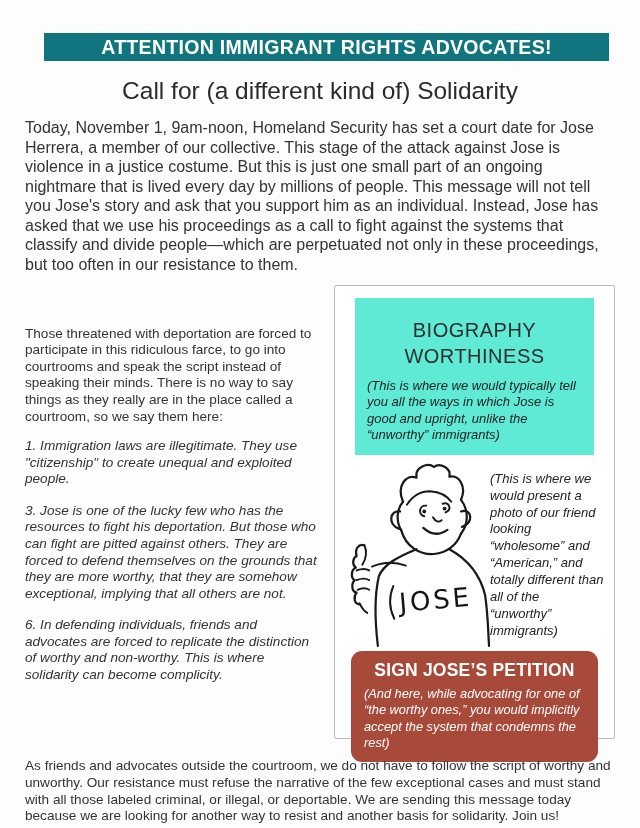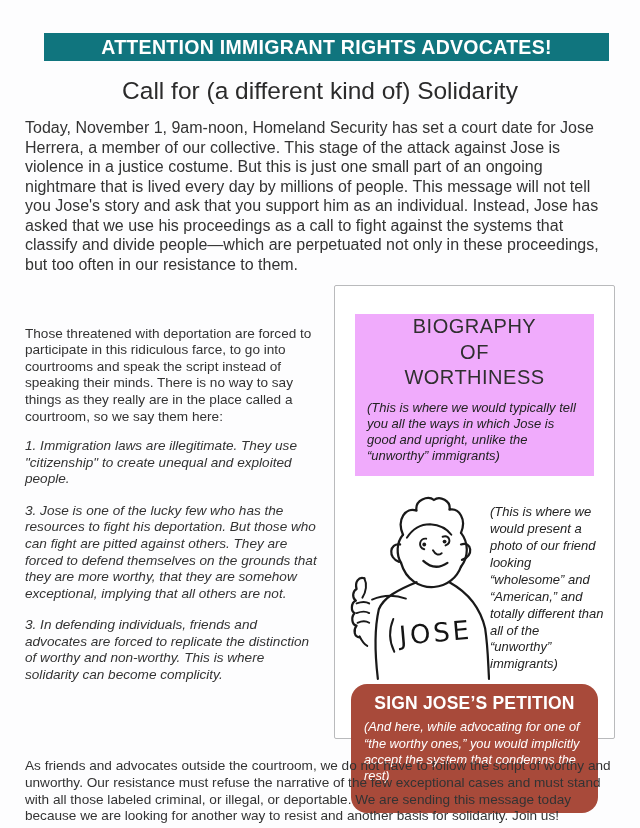--- a/index.html
+++ b/index.html
@@ -31,35 +31,35 @@
   .left-col .pt{font-style:italic;margin:0 0 15px;}
   .box{
     margin-left:auto;
     width:281px;height:454px;
     box-sizing:border-box;
     border:1px solid #b9babc;border-radius:2px;
     background:#ffffff;
     padding:12px 10px 0;
   }
   .bio{
-    background:#f0abfc;
-    margin:16px 10px;
-    padding:0 12px 12px;
+    background:#5eead4;
+    margin:0 10px;
+    padding:20px 12px 12px;
   }
   .bio-title{font-size:20px;line-height:1.28;text-align:center;color:#2f2f2f;letter-spacing:.5px;}
   .bio-title span{display:block;}
   .bio-note{margin:9px 0 0;font-style:italic;font-size:13px;line-height:1.24;color:#222;}
   .cartoon-row{display:flex;margin-top:4px;}
   .cartoon{flex:none;}
   .photo-note{margin:12px 0 0;font-style:italic;font-size:13px;line-height:1.3;color:#222;flex:1;}
   .btn{
     background:#a84a3a;
-    border-radius:16px;
+    border-radius:11px;
     margin:2px 6px 0;
-    padding:9px 13px 28px;
+    padding:9px 13px 11px;
     cursor:pointer;
   }
   .btn-title{color:#ffffff;font-weight:bold;font-size:17.5px;text-align:center;letter-spacing:.2px;}
   .btn-note{color:#ffffff;font-style:italic;font-size:12.8px;line-height:1.28;margin:5px 0 0;}
   .outro{margin:19px 25px 0;font-size:13.6px;line-height:1.23;}
   .sig{margin:17px 25px 0;font-size:13.6px;}
   .stroke{fill:none;stroke:#191919;stroke-width:2.3;stroke-linecap:round;stroke-linejoin:round;}
   .thin{stroke-width:2;}
   .jose-label{font-family:"DejaVu Sans",sans-serif;font-size:27px;letter-spacing:3px;fill:#141414;}
 </style>
@@ -75,29 +75,28 @@
   <h1 class="title">Call for (a different kind of) Solidarity</h1>
 
   <p class="intro">Today, November 1, 9am-noon, Homeland Security has set a court date for Jose Herrera, a member of our collective. This stage of the attack against Jose is violence in a justice costume. But this is just one small part of an ongoing nightmare that is lived every day by millions of people. This message will not tell you Jose's story and ask that you support him as an individual. Instead, Jose has asked that we use his proceedings as a call to fight against the systems that classify and divide people—which are perpetuated not only in these proceedings, but too often in our resistance to them.</p>
 
   <div class="cols">
 
     <div class="left-col">
       <p class="lead">Those threatened with deportation are forced to participate in this ridiculous farce, to go into court­rooms and speak the script instead of speaking their minds. There is no way to say things as they really are in the place called a courtroom,  so we say them here:</p>
       <p class="pt">1. Immigration laws are illegitimate. They use "citizenship" to create unequal and exploited people.</p>
       <p class="pt">3. Jose is one of the lucky few who has the resources to fight his deportation. But those who can fight are pitted against others. They are forced to defend themselves on the grounds that they are more worthy, that they are somehow exceptional, implying that all others are not.</p>
-      <p class="pt">3. In defending individuals, friends and advocates are forced to replicate the distinction of worthy and non-worthy. This is where solidarity can become complicity.</p>
+      <p class="pt">6. In defending individuals, friends and advocates are forced to replicate the distinction of worthy and non-worthy. This is where solidarity can become complicity.</p>
     </div>
 
     <div class="box">
 
       <div class="bio">
         <div class="bio-title">
           <span>BIOGRAPHY</span>
-          <span>OF</span>
           <span>WORTHINESS</span>
         </div>
         <p class="bio-note">(This is where we would typically tell you all the ways in which Jose is good and upright, unlike the “unworthy” immigrants)</p>
       </div>
 
       <div class="cartoon-row">
         <svg class="cartoon" width="145" height="190" viewBox="0 0 150 192" aria-hidden="true">
 
           <path class="stroke" d="M60,42 C53,26 63,13 74,17 C72,6 86,1 92,6 C98,1 110,7 108,16 C118,14 126,26 120,40"></path>
 

